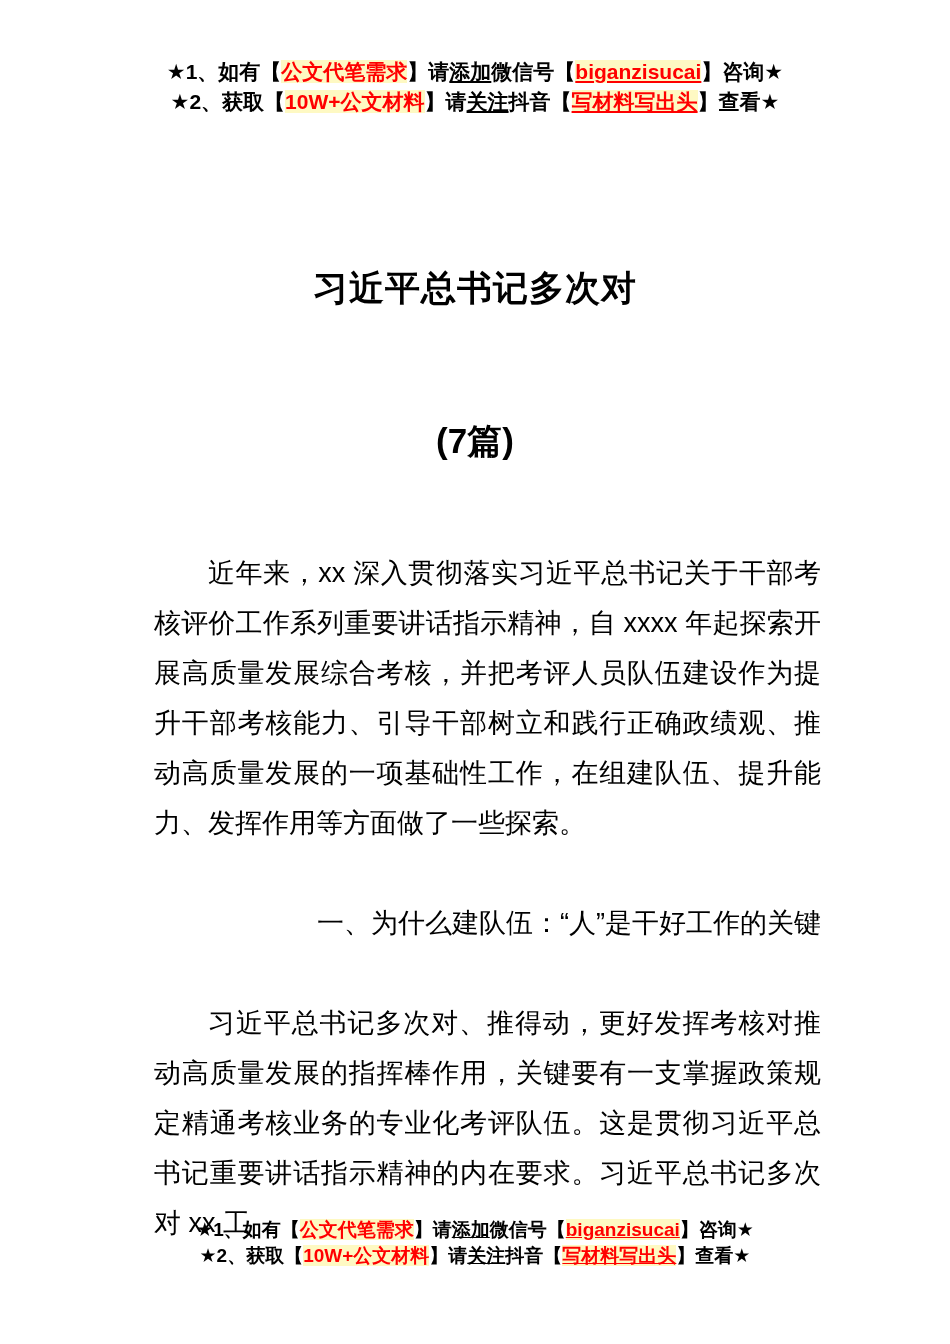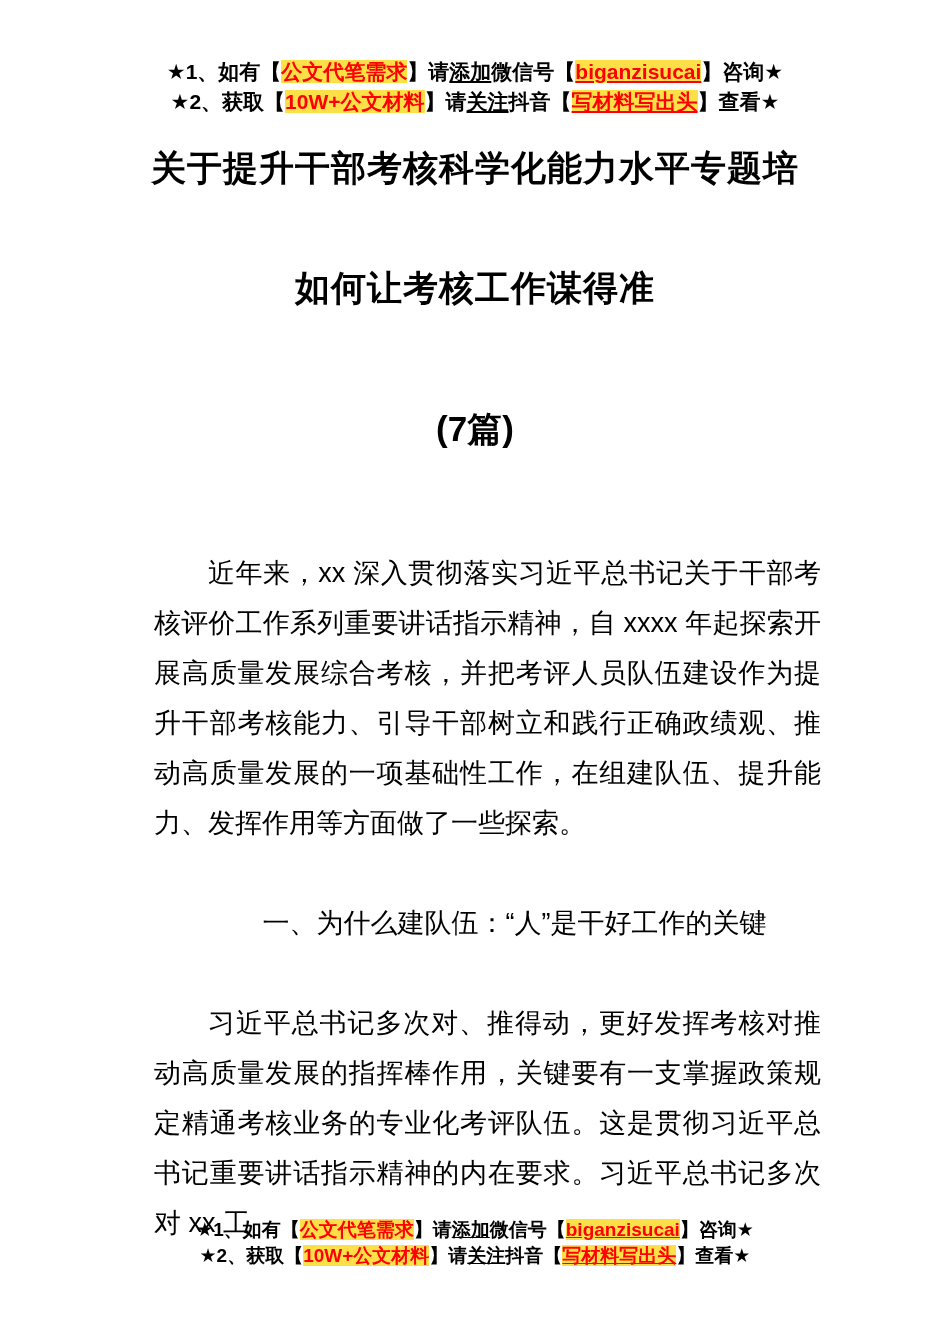--- a/index.html
+++ b/index.html
@@ -16,39 +16,39 @@
   .promo {
     position: absolute;
     left: 0;
     width: 100%;
     text-align: center;
     font-weight: bold;
     white-space: nowrap;
   }
   .promo-top { top: 57px; font-size: 21px; line-height: 30px; }
   .promo-bottom { top: 1217px; font-size: 19px; line-height: 26px; }
-  .hl { color: #ff0000; background: #fde047; }
+  .hl { color: #ff0000; background: #fef9c3; }
   .u  { text-decoration: underline; }
   
   .title {
     position: absolute;
     left: 0;
     width: 100%;
     margin: 0;
     text-align: center;
     font-weight: bold;
     font-size: 35px;
     letter-spacing: 1px;
     line-height: 44px;
   }
   .title-l1 { top: 146px; }
   .title-l2 { top: 266px; }
   .subtitle {
     position: absolute;
-    top: 407px;
+    top: 419px;
     left: 0;
     width: 100%;
     text-align: center;
     font-weight: bold;
     font-size: 35px;
     line-height: 44px;
   }
   
   .doc-body {
     position: absolute;
@@ -57,38 +57,37 @@
     width: 667px;
     font-size: 27px;
     line-height: 50px;
   }
   .doc-body p {
     margin: 0 0 50px 0;
     text-align: justify;
     text-indent: 2em;
     word-break: break-all;
   }
-  .doc-body p.heading { text-align: center; }
+  .doc-body p.heading { text-align: right; }
 </style>
 </head>
 <body>
 
 <div class="page">
 
   <div class="promo promo-top">
     <div class="promo-line">
       <span>★1、如有【</span><span class="hl">公文代笔需求</span><span>】请</span><span class="u">添加</span><span>微信号【</span><span class="hl u">biganzisucai</span><span>】咨询★</span>
     </div>
     <div class="promo-line">
       <span>★2、获取【</span><span class="hl">10W+公文材料</span><span>】请</span><span class="u">关注</span><span>抖音【</span><span class="hl u">写材料写出头</span><span>】查看★</span>
     </div>
   </div>
 
-  <h1 class="title title-l1">关于提升干部考核科学化能力水平专题培</h1>
-  <h1 class="title title-l2">如何让考核工作谋得准</h1>
+  <h1 class="title title-l2">习近平总书记多次对</h1>
 
   <div class="subtitle">(7篇)</div>
 
   <div class="doc-body">
     <p>近年来，xx 深入贯彻落实习近平总书记关于干部考核评价工作系列重要讲话指示精神，自 xxxx 年起探索开展高质量发展综合考核，并把考评人员队伍建设作为提升干部考核能力、引导干部树立和践行正确政绩观、推动高质量发展的一项基础性工作，在组建队伍、提升能力、发挥作用等方面做了一些探索。</p>
     <p class="heading">一、为什么建队伍：“人”是干好工作的关键</p>
     <p>习近平总书记多次对、推得动，更好发挥考核对推动高质量发展的指挥棒作用，关键要有一支掌握政策规定精通考核业务的专业化考评队伍。这是贯彻习近平总书记重要讲话指示精神的内在要求。习近平总书记多次对 xx 工</p>
   </div>
 
   <div class="promo promo-bottom">

